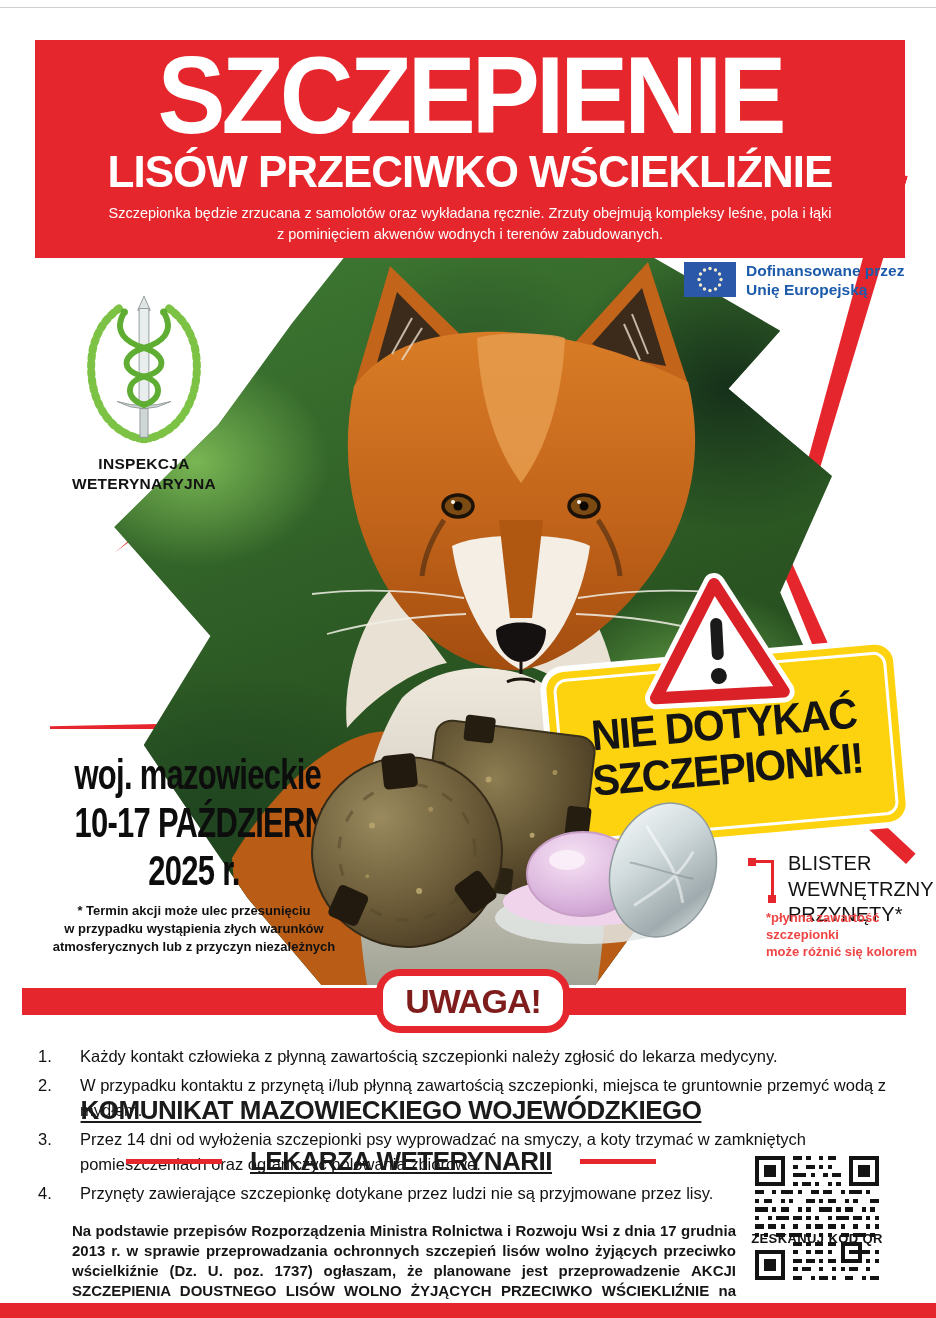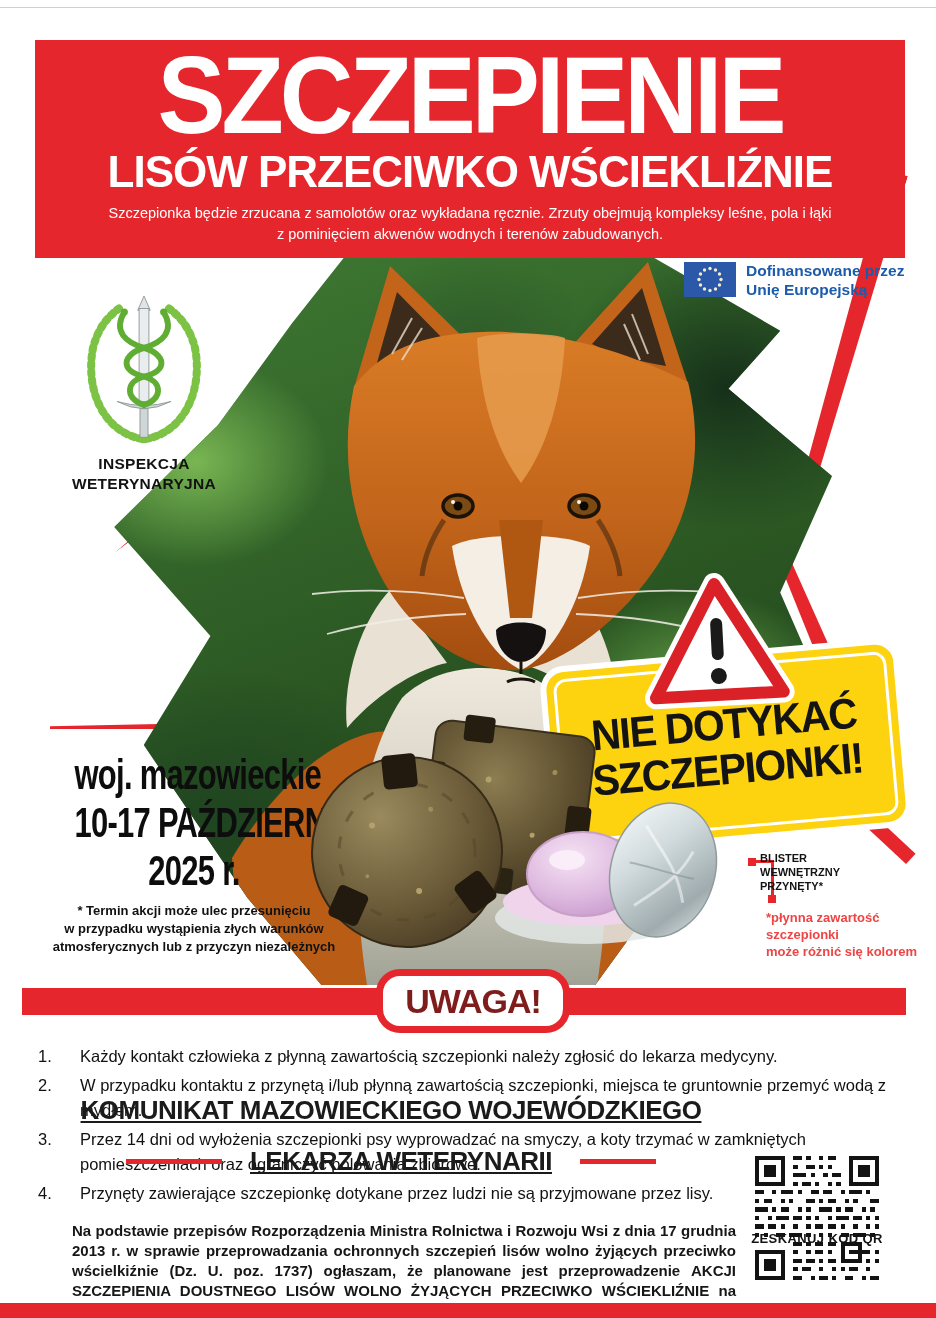--- a/index.html
+++ b/index.html
@@ -82,21 +82,21 @@
   .bubble-line{position:relative;font-size:43px;font-weight:800;letter-spacing:-1.5px;line-height:1.04;
     color:#141414;white-space:nowrap;transform:scaleX(.95);}
   .bubble-tail{left:588px;top:818px;width:80px;height:86px;z-index:5;}
 
   
   .callout{z-index:8;}
   .co-sq1{left:748px;top:858px;width:8px;height:8px;background:var(--red);}
   .co-h{left:752px;top:860px;width:22px;height:3px;background:var(--red);}
   .co-v{left:771px;top:860px;width:3px;height:38px;background:var(--red);}
   .co-sq2{left:768px;top:895px;width:8px;height:8px;background:var(--red);}
-  .blister-label{left:760px;top:851px;width:130px;font-size:11px;font-weight:700;line-height:1.28;color:#131313;z-index:8;}
+  .blister-label{left:788px;top:851px;width:130px;font-size:20px;font-weight:400;line-height:1.28;color:#131313;z-index:8;}
   .blister-note{left:766px;top:910px;width:160px;font-size:13px;font-weight:700;line-height:1.3;color:#ef4444;z-index:8;}
 
   
   .uwaga-bar{left:22px;top:988px;width:884px;height:27px;background:var(--red);z-index:4;}
   .uwaga-pill{left:376px;top:969px;width:194px;height:64px;background:#fff;border:7px solid var(--red);
     border-radius:24px;z-index:5;display:flex;align-items:center;justify-content:center;}
   .uwaga-pill span{font-size:34px;font-weight:800;letter-spacing:-1px;color:#7f1d1d;}
 
   
   .notices{left:38px;top:1044px;width:872px;z-index:4;}

